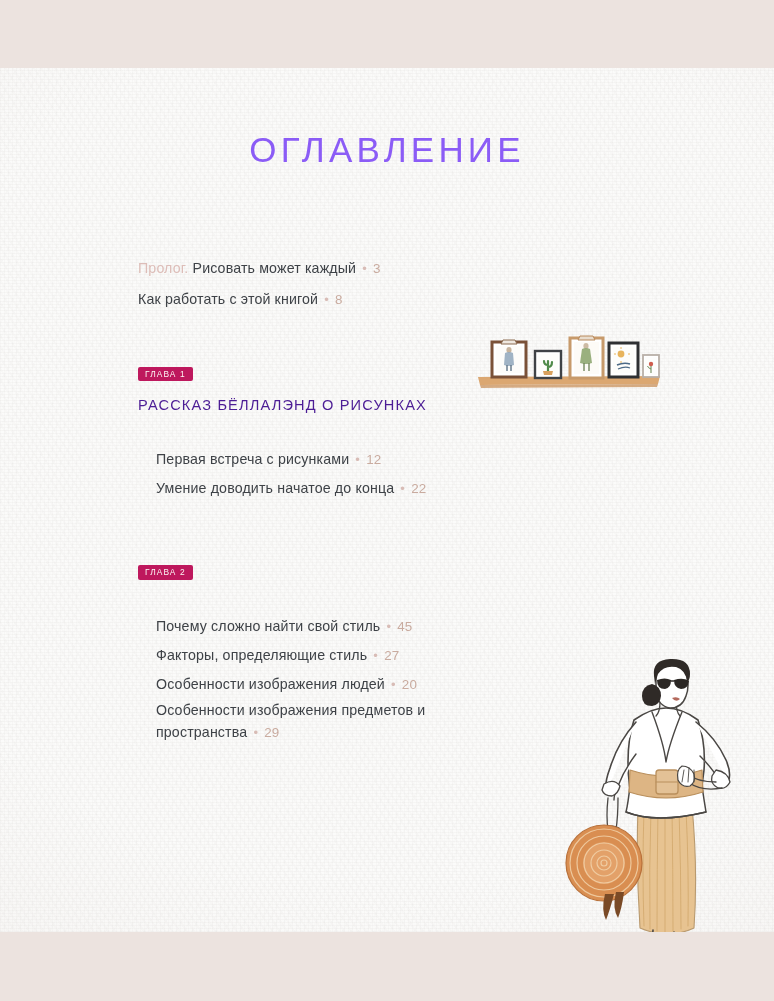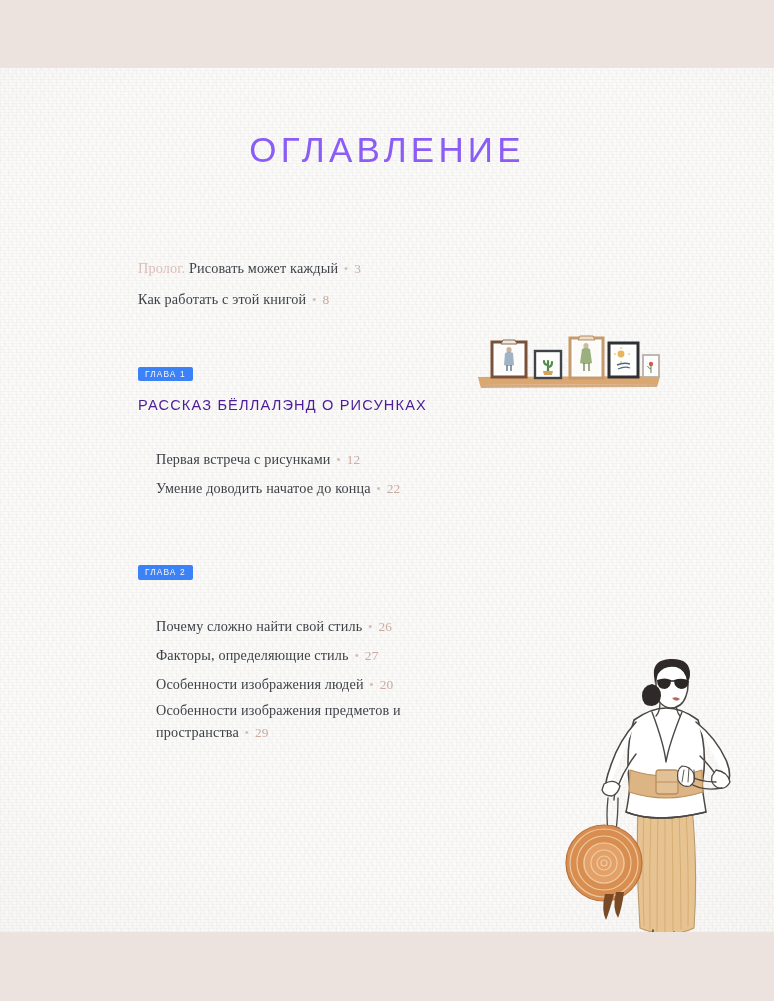--- a/index.html
+++ b/index.html
@@ -65,42 +65,41 @@
     top: 185px;
     width: 470px;
   }
 
   .entry {
     font-size: 14.2px;
     color: #3e4247;
     line-height: 31px;
     letter-spacing: .15px;
     white-space: nowrap;
-    font-family: Liberation Serif, serif;
   }
   .entry .lead {
     color: #ddbdb8;
   }
   .entry .dot {
     color: #d8bcb6;
     padding: 0 2px;
     font-size: 13px;
   }
   .entry .pg {
     color: #c9ab9f;
     font-size: 13.4px;
   }
 
   .group-intro { margin-bottom: 0; }
 
   
   .chapter { margin-top: 0; }
   .chapter-badge {
     display: inline-block;
-    background: #3b82f6;
+    background: #be185d;
     color: #fdf7f5;
     font-size: 8.4px;
     letter-spacing: 1.1px;
     padding: 3px 7px 3px 7px;
     border-radius: 2px;
     line-height: 1;
     white-space: nowrap;
   }
   .chapter-title {
     font-size: 14.6px;
@@ -235,21 +234,21 @@
     </div>
 
     <div class="spacer-2"></div>
 
     <div class="chapter">
       <span class="chapter-badge">ГЛАВА 2</span>
       <div class="chapter-items">
         <div class="entry">
           <span>Почему сложно найти свой стиль</span>
           <span class="dot">•</span>
-          <span class="pg">26</span>
+          <span class="pg">45</span>
         </div>
         <div class="entry">
           <span>Факторы, определяющие стиль</span>
           <span class="dot">•</span>
           <span class="pg">27</span>
         </div>
         <div class="entry">
           <span>Особенности изображения людей</span>
           <span class="dot">•</span>
           <span class="pg">20</span>

